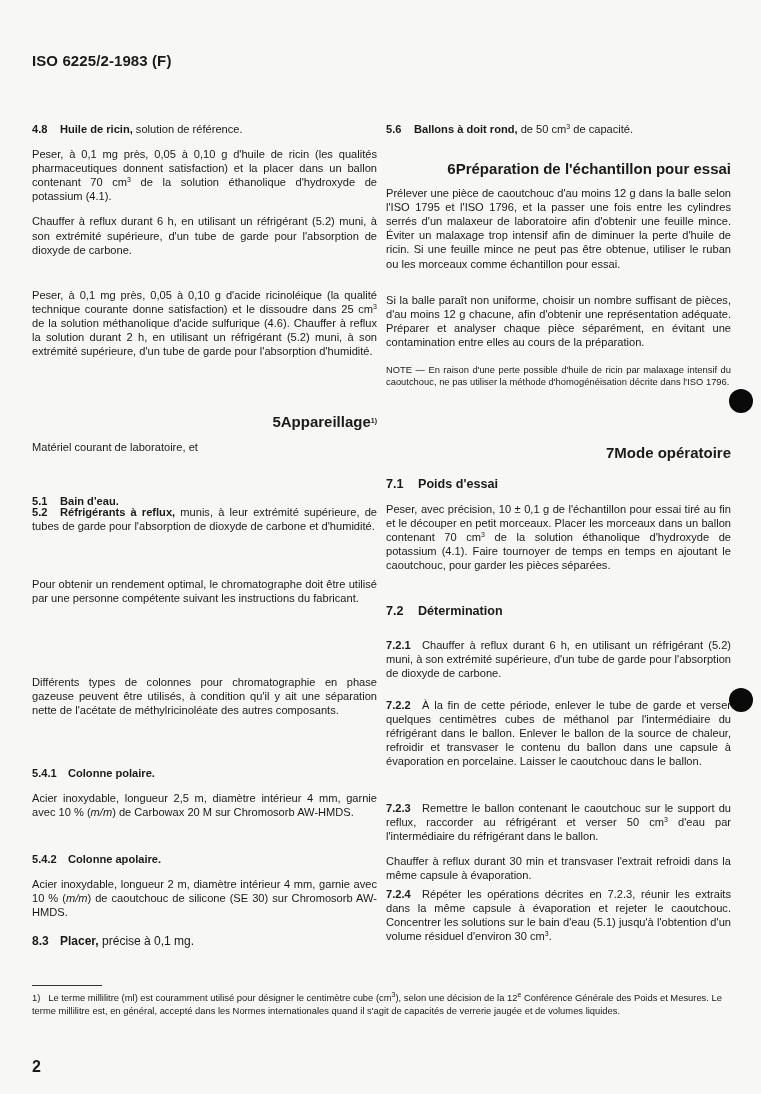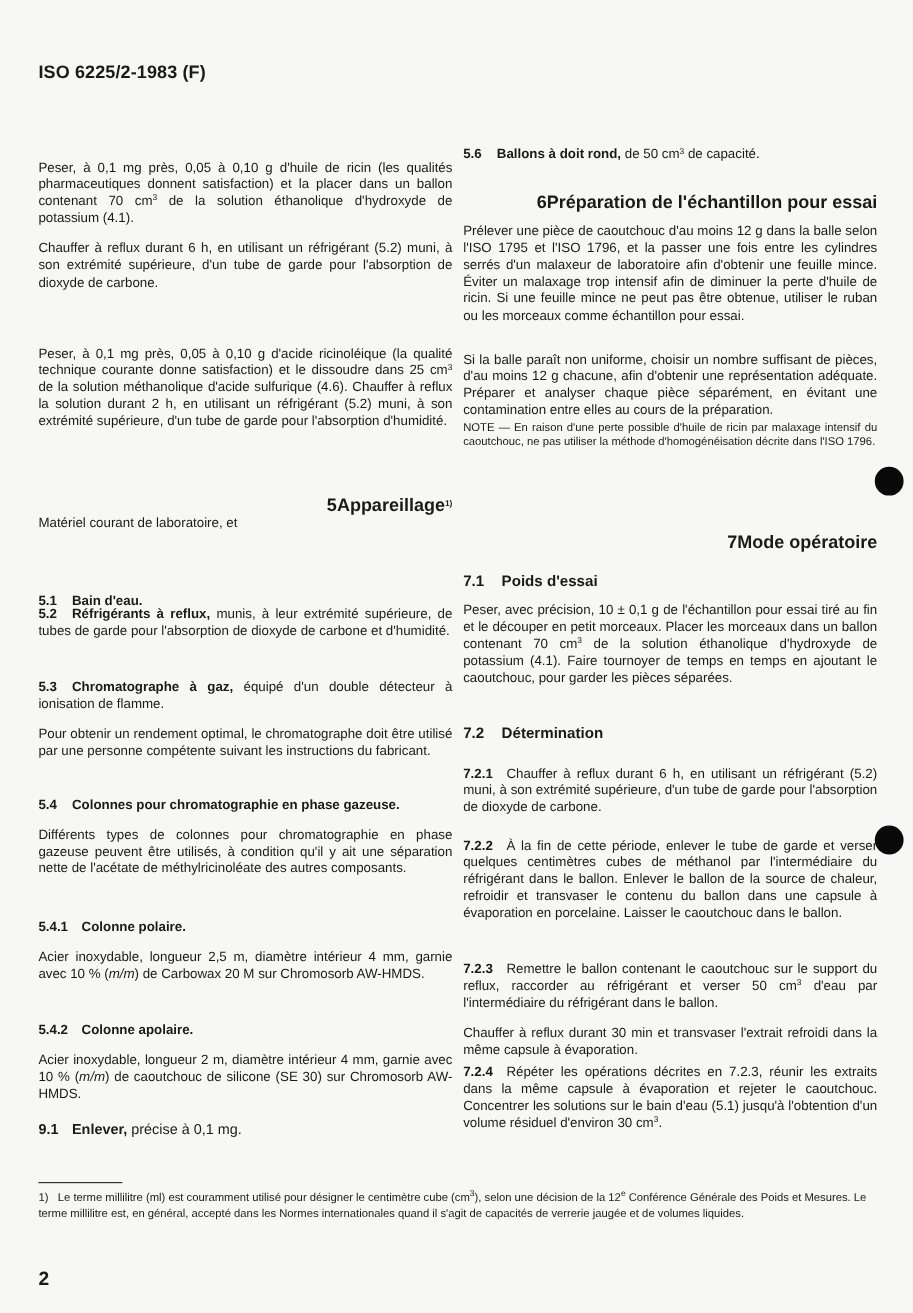--- a/index.html
+++ b/index.html
@@ -28,76 +28,75 @@
   .page-num { position: absolute; left: 32px; top: 1058px; font-weight: bold; font-size: 16px; }
   .dot { position: absolute; width: 24px; height: 24px; border-radius: 50%; background: #0a0a0a; }
 </style>
 </head>
 <body>
 
 <div class="header">ISO 6225/2-1983 (F)</div>
 
 <div class="col col-left">
   <div class="blk" style="top:2px">
+    <p><span class="num">4.8</span><span class="bold">Huile de ricin,</span><span> solution de référence.</span></p>
     <p style="margin-top:11px"><span>Peser, à 0,1 mg près, 0,05 à 0,10 g d'huile de ricin (les qualités pharmaceutiques donnent satisfaction) et la placer dans un ballon contenant 70 cm</span><sup>3</sup><span> de la solution éthanolique d'hydroxyde de potassium (4.1).</span></p>
     <p style="margin-top:11px">Chauffer à reflux durant 6 h, en utilisant un réfrigérant (5.2) muni, à son extrémité supérieure, d'un tube de garde pour l'absorption de dioxyde de carbone.</p>
   </div>
 
   <div class="blk" style="top:157px">
     <p style="margin-top:11px"><span>Peser, à 0,1 mg près, 0,05 à 0,10 g d'acide ricinoléique (la qualité technique courante donne satisfaction) et le dissoudre dans 25 cm</span><sup>3</sup><span> de la solution méthanolique d'acide sulfurique (4.6). Chauffer à reflux la solution durant 2 h, en utilisant un réfrigérant (5.2) muni, à son extrémité supérieure, d'un tube de garde pour l'absorption d'humidité.</span></p>
   </div>
 
   <div class="blk" style="top:295px">
     <div class="h1"><span class="hn">5</span><span>Appareillage</span><sup>1)</sup></div>
-    <p style="">Matériel courant de laboratoire, et</p>
+    <p style="margin-top:11px">Matériel courant de laboratoire, et</p>
   </div>
 
   <div class="blk" style="top:374px">
     <p><span class="num">5.1</span><span class="bold">Bain d'eau.</span></p>
   </div>
 
   <div class="blk" style="top:385px">
     <p><span class="num">5.2</span><span class="bold">Réfrigérants à reflux,</span><span> munis, à leur extrémité supérieure, de tubes de garde pour l'absorption de dioxyde de carbone et d'humidité.</span></p>
   </div>
 
   <div class="blk" style="top:446px">
-    <p><span class="num">5.3</span><span class="bold">Chromatographe à gaz,</span><span> équipé d'un double détecteur à ionisation de flamme.</span></p>
     <p style="margin-top:11px">Pour obtenir un rendement optimal, le chromatographe doit être utilisé par une personne compétente suivant les instructions du fabricant.</p>
   </div>
 
   <div class="blk" style="top:544px">
-    <p><span class="num">5.4</span><span class="bold">Colonnes pour chromatographie en phase gazeuse.</span></p>
     <p style="margin-top:11px">Différents types de colonnes pour chromatographie en phase gazeuse peuvent être utilisés, à condition qu'il y ait une séparation nette de l'acétate de méthylricinoléate des autres composants.</p>
   </div>
 
   <div class="blk" style="top:646px">
     <p><span class="num-sub">5.4.1</span><span class="bold">Colonne polaire.</span></p>
     <p style="margin-top:11px"><span>Acier inoxydable, longueur 2,5 m, diamètre intérieur 4 mm, garnie avec 10 % (</span><span class="it">m/m</span><span>) de Carbowax 20 M sur Chromosorb AW-HMDS.</span></p>
   </div>
 
   <div class="blk" style="top:732px">
     <p><span class="num-sub">5.4.2</span><span class="bold">Colonne apolaire.</span></p>
     <p style="margin-top:11px"><span>Acier inoxydable, longueur 2 m, diamètre intérieur 4 mm, garnie avec 10 % (</span><span class="it">m/m</span><span>) de caoutchouc de silicone (SE 30) sur Chromosorb AW-HMDS.</span></p>
   </div>
 
   <div class="blk" style="top:814px">
-    <p style="font-size:12px"><span class="num">9.1</span><span class="bold">Enlever,</span><span> précise à 0,1 mg.</span></p>
+    <p style="font-size:12px"><span class="num">8.3</span><span class="bold">Placer,</span><span> précise à 0,1 mg.</span></p>
   </div>
 </div>
 
 <div class="col col-right">
   <div class="blk" style="top:2px">
     <p><span class="num">5.6</span><span class="bold">Ballons à doit rond,</span><span> de 50 cm</span><sup>3</sup><span> de capacité.</span></p>
   </div>
 
   <div class="blk" style="top:42px">
     <div class="h1"><span class="hn">6</span><span>Préparation de l'échantillon pour essai</span></div>
     <p style="margin-top:10px">Prélever une pièce de caoutchouc d'au moins 12 g dans la balle selon l'ISO 1795 et l'ISO 1796, et la passer une fois entre les cylindres serrés d'un malaxeur de laboratoire afin d'obtenir une feuille mince. Éviter un malaxage trop intensif afin de diminuer la perte d'huile de ricin. Si une feuille mince ne peut pas être obtenue, utiliser le ruban ou les morceaux comme échantillon pour essai.</p>
     <p style="margin-top:22px">Si la balle paraît non uniforme, choisir un nombre suffisant de pièces, d'au moins 12 g chacune, afin d'obtenir une représentation adéquate. Préparer et analyser chaque pièce séparément, en évitant une contamination entre elles au cours de la préparation.</p>
-    <p class="note" style="margin-top:1px">NOTE — En raison d'une perte possible d'huile de ricin par malaxage intensif du caoutchouc, ne pas utiliser la méthode d'homogénéisation décrite dans l'ISO 1796.</p>
+    <p class="note" style="margin-top:15px">NOTE — En raison d'une perte possible d'huile de ricin par malaxage intensif du caoutchouc, ne pas utiliser la méthode d'homogénéisation décrite dans l'ISO 1796.</p>
   </div>
 
   <div class="blk" style="top:326px">
     <div class="h1"><span class="hn">7</span><span>Mode opératoire</span></div>
   </div>
 
   <div class="blk" style="top:357px">
     <div class="h2"><span class="hn">7.1</span><span>Poids d'essai</span></div>
     <p style="margin-top:11px"><span>Peser, avec précision, 10 ± 0,1 g de l'échantillon pour essai tiré au fin et le découper en petit morceaux. Placer les morceaux dans un ballon contenant 70 cm</span><sup>3</sup><span> de la solution éthanolique d'hydroxyde de potassium (4.1). Faire tournoyer de temps en temps en ajoutant le caoutchouc, pour garder les pièces séparées.</span></p>
   </div>

